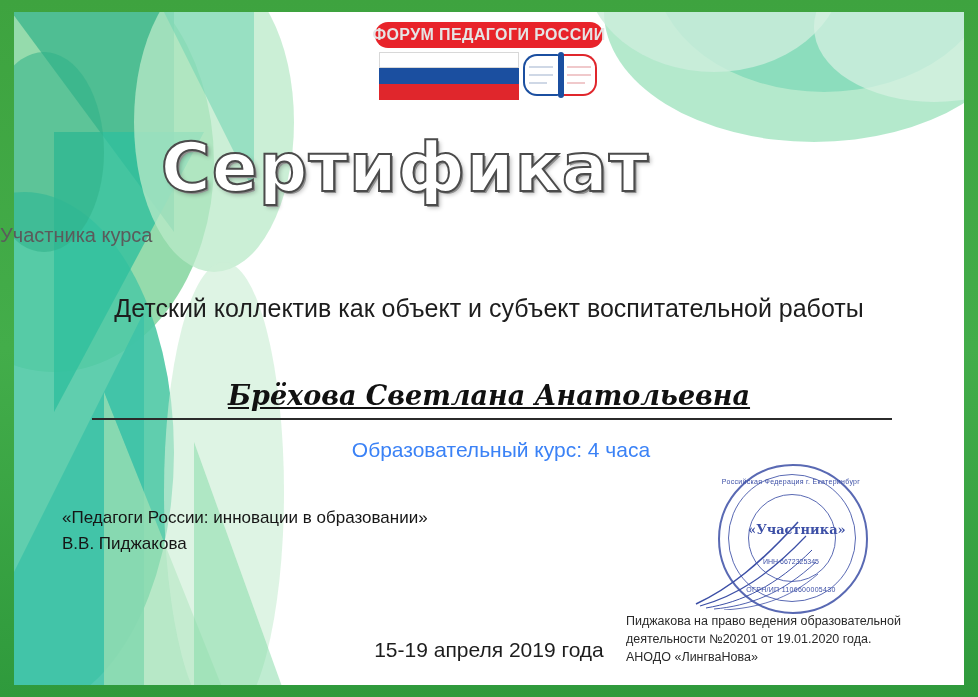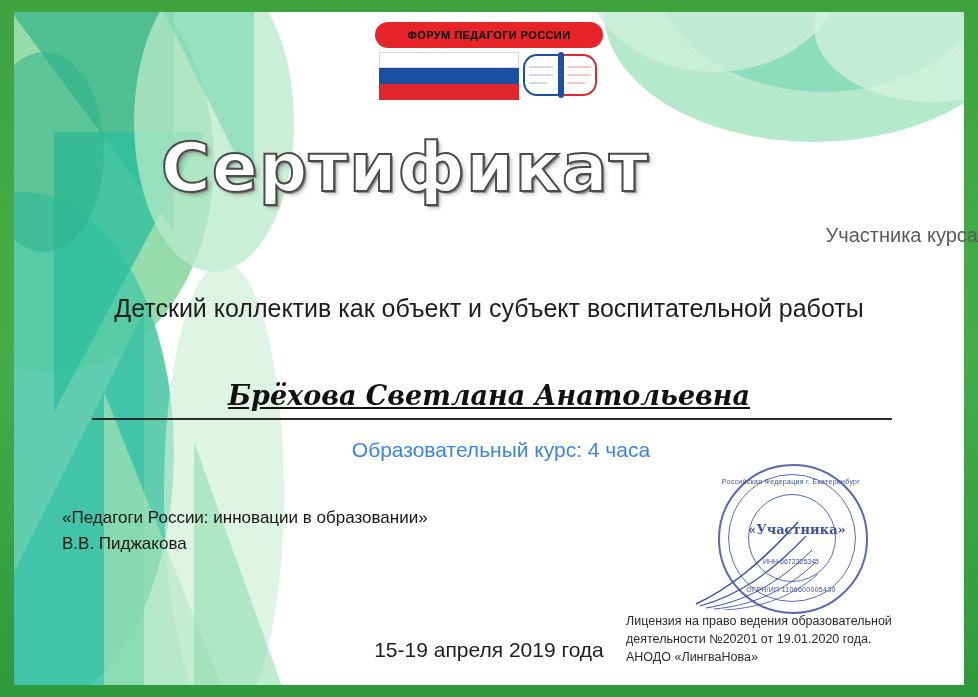--- a/index.html
+++ b/index.html
@@ -65,22 +65,22 @@
     top: 22px;
     width: 228px;
     height: 82px;
   }
   .logo-banner {
     position: absolute;
     left: 0; top: 0;
     width: 228px; height: 26px;
     background: #e8232a;
     border-radius: 13px;
-    color: #000000;
-    font-size: 11px;
+    color: #e5e5e5;
+    font-size: 16px;
     font-weight: bold;
     letter-spacing: 0.4px;
     display: flex;
     align-items: center;
     justify-content: center;
     white-space: nowrap;
     text-align: center;
   }
   .logo-flag {
     position: absolute;
@@ -137,21 +137,21 @@
     -webkit-text-stroke: 2px #4b4b4b;
     text-shadow:
        2px 2px 0 #8e8e8e,
        3px 3px 4px rgba(0,0,0,0.25);
     font-family: "DejaVu Sans", sans-serif;
   }
   .subtitle {
     position: absolute;
     top: 224px;
     width: 978px;
-    text-align: right;
+    text-align: left;
     font-size: 20px;
     color: #5b5b5b;
   }
   .course-name {
     position: absolute;
     top: 294px;
     width: 978px;
     text-align: center;
     font-size: 25px;
     color: #1d1d1d;
@@ -324,21 +324,21 @@
     <div class="hours">Образовательный курс: 4 часа</div>
 
     <div class="signer">
       <div>«Педагоги России: инновации в образовании»</div>
       <div>В.В. Пиджакова</div>
     </div>
 
     <div class="date">15-19 апреля 2019 года</div>
 
     <div class="license">
-      <div>Лицензия на право ведения образовательной</div>
+      <div>Пиджакова на право ведения образовательной</div>
       <div>деятельности №20201 от 19.01.2020 года.</div>
       <div>АНОДО «ЛингваНова»</div>
     </div>
   </div>
 
   <div class="stamp">
     <svg class="stamp-flourish" viewBox="0 0 150 118">
       <path d="M6 112 C 40 96, 70 72, 108 30" stroke="#3c4fa6" stroke-width="1.6" fill="none"></path>
       <path d="M10 114 C 46 104, 78 84, 116 44" stroke="#3c4fa6" stroke-width="1.2" fill="none"></path>
       <path d="M16 116 C 52 110, 86 94, 122 58" stroke="#3c4fa6" stroke-width="1" fill="none"></path>

